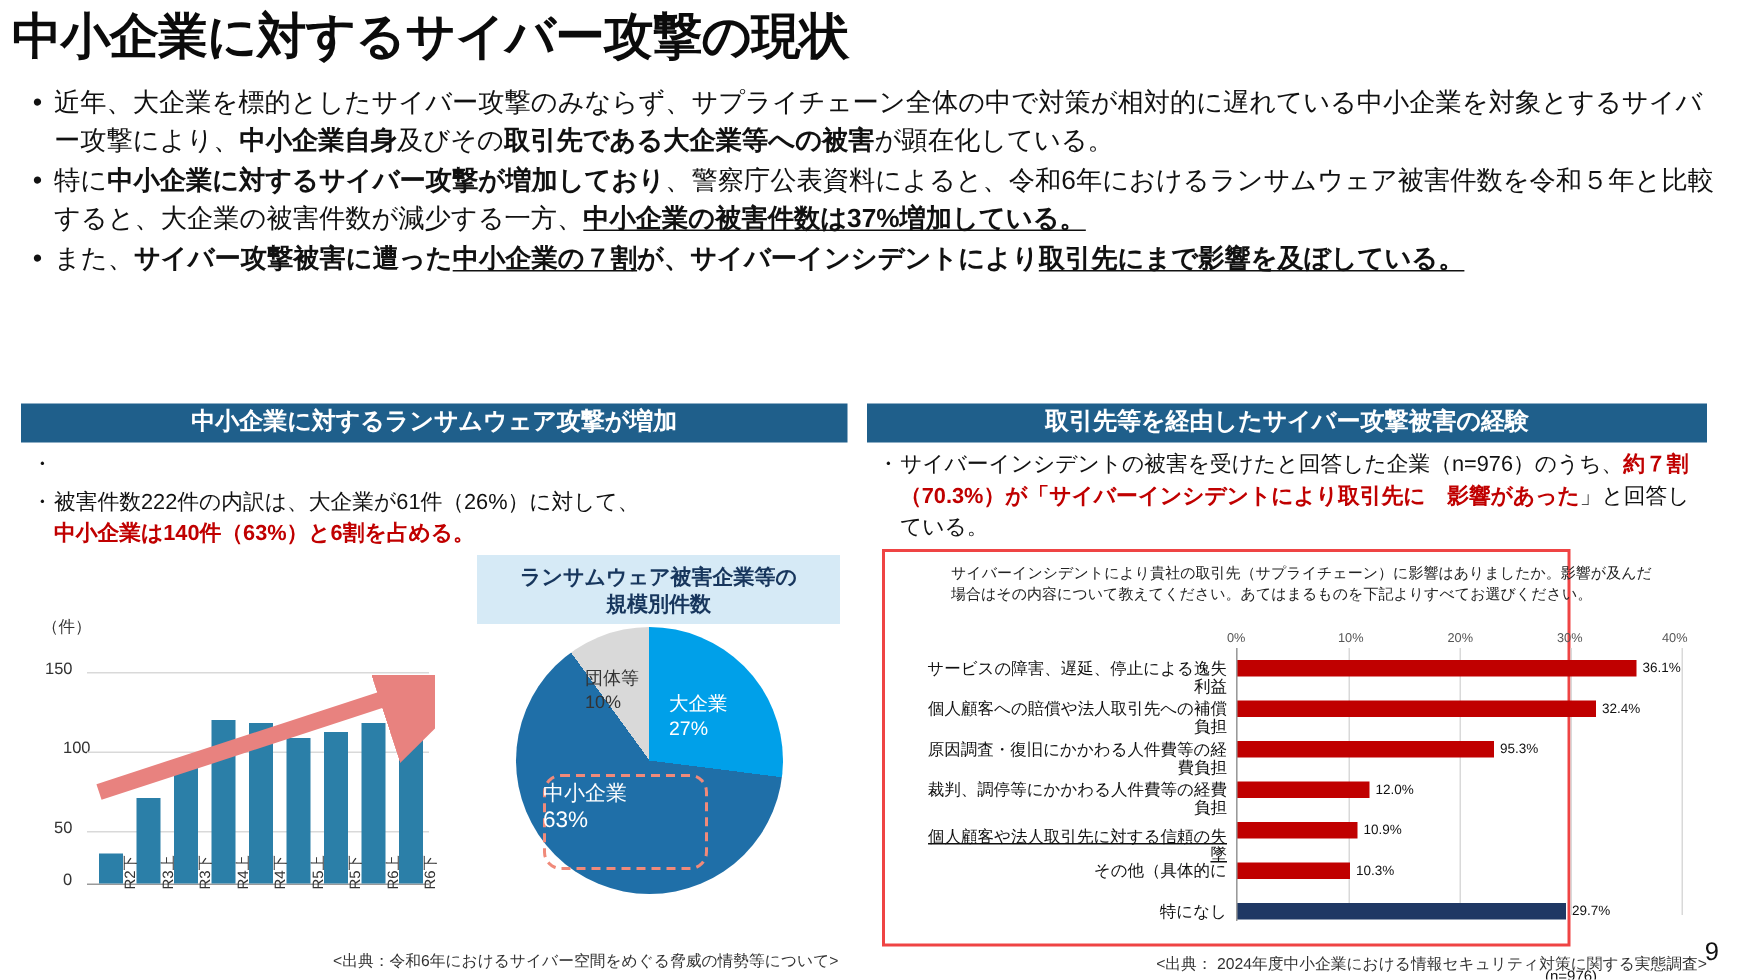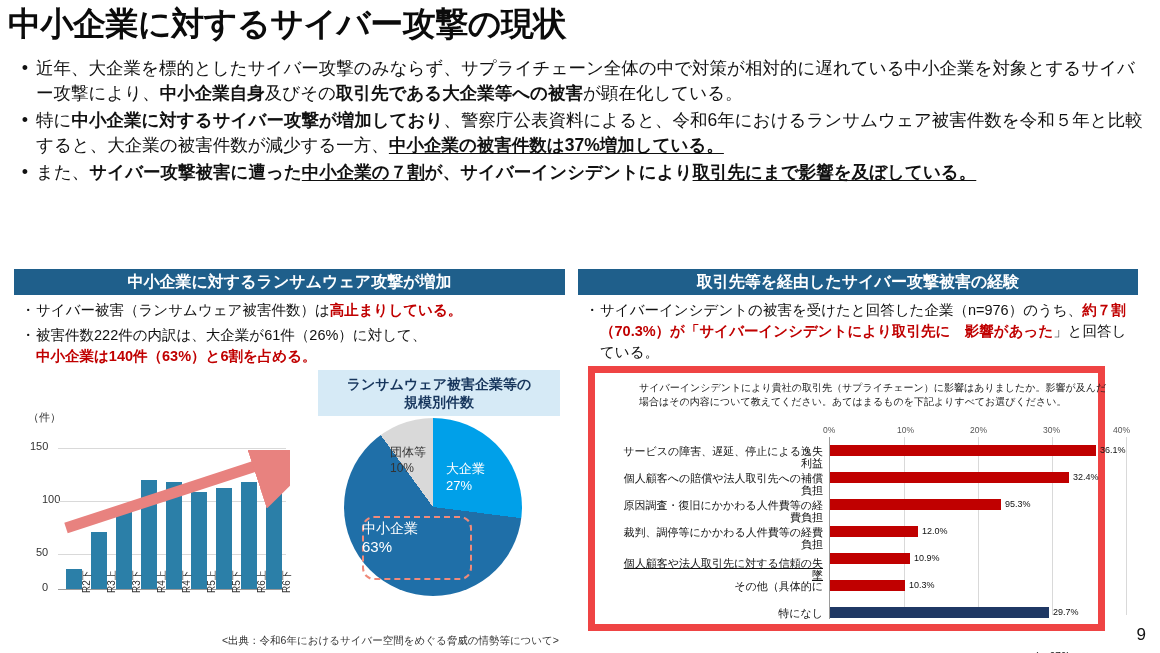--- a/index.html
+++ b/index.html
@@ -74,22 +74,22 @@
 
   .src { position:absolute; font-size:10.5px; color:#333; text-align:right; }
 
   
   #rightHead { left:578px; top:269px; width:560px; }
 
   .rp-bullet { display:flex; font-size:14.5px; line-height:21px; }
   .rp-bullet .dot { flex:0 0 16px; text-align:center; }
 
   .survey {
-    position:absolute; left:588px; top:366px; width:517px; height:265px;
-    background:#ffffff; border:7px solid #ef4444;
+    position:absolute; left:588px; top:366px; width:459px; height:265px;
+    background:#ffffff; border:2px solid #ef4444;
   }
   .survey-q {
     position:absolute; left:44px; top:8px; width:470px;
     font-size:10px; line-height:14px; color:#222;
   }
   .sv-axis { position:absolute; font-size:8.5px; color:#555; }
   .sv-grid { position:absolute; width:1px; background:#d9d9d9; }
   .sv-row-label {
     position:absolute; font-size:11px; color:#111; text-align:right;
     width:210px; line-height:12px;
@@ -121,21 +121,20 @@
       <div class="dot">•</div>
       <div class="txt">また、<b>サイバー攻撃被害に遭った<u>中小企業の７割</u>が、サイバーインシデントにより<u>取引先にまで影響を及ぼしている。</u></b></div>
     </div>
   </div>
 
   <div class="panel-head" id="leftHead">中小企業に対するランサムウェア攻撃が増加</div>
 
   <div style="position:absolute;left:20px;top:300px;width:545px;">
     <div class="lp-bullet">
       <div class="dot">・</div>
-      <div>サイバー被害（ランサムウェア被害件数）は<span class="red">高止まりしている。</span></div>
     </div>
     <div class="lp-bullet" style="margin-top:4px;">
       <div class="dot">・</div>
       <div>被害件数222件の内訳は、大企業が61件（26%）に対して、<br><span class="red">中小企業は140件（63%）と6割を占める。</span></div>
     </div>
   </div>
 
 
   <div style="position:absolute;left:22px;top:410px;width:270px;height:225px;">
     <div class="axis-label" style="left:6px;top:0px;font-size:11px;">（件）</div>
@@ -253,15 +252,16 @@
 
     <div class="sv-row-label" style="left:18px;top:234px;">特になし</div>
     <div class="sv-bar navy" style="left:234px;top:234px;width:220px;"></div>
     <div class="sv-val" style="left:458px;top:234px;">29.7%</div>
 
     <div class="sv-grid" style="left:234px;top:64px;height:182px;background:#9a9a9a;"></div>
 
     <div class="sv-n" style="left:440px;top:250px;margin-top:28px;">(n=976)</div>
   </div>
 
+  <div class="src" style="left:578px;top:636px;width:560px;">&lt;出典： 2024年度中小企業における情報セキュリティ対策に関する実態調査&gt;</div>
 
   <div class="pageno">9</div>
 </div>
 
 </body></html>

